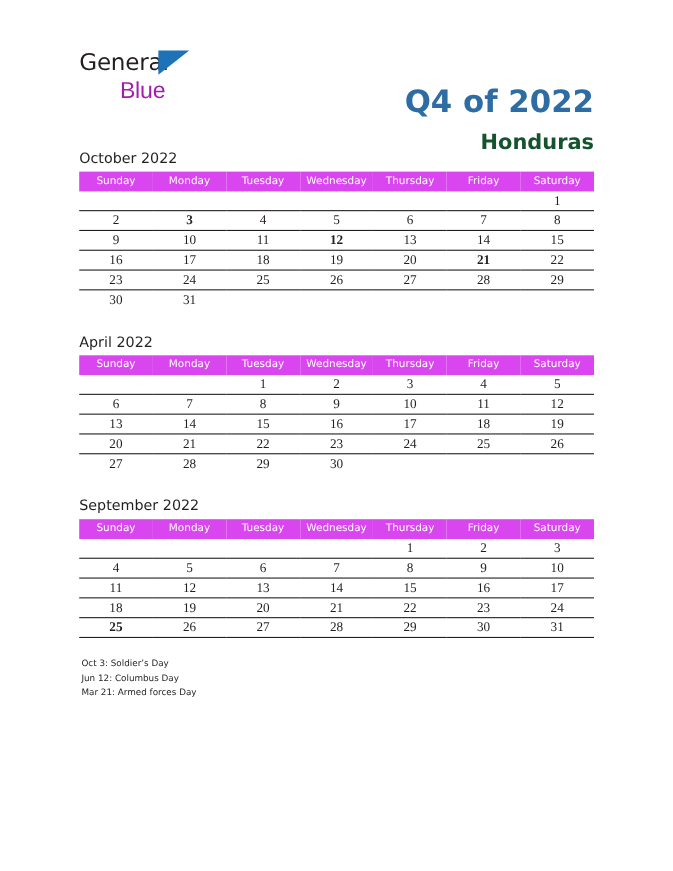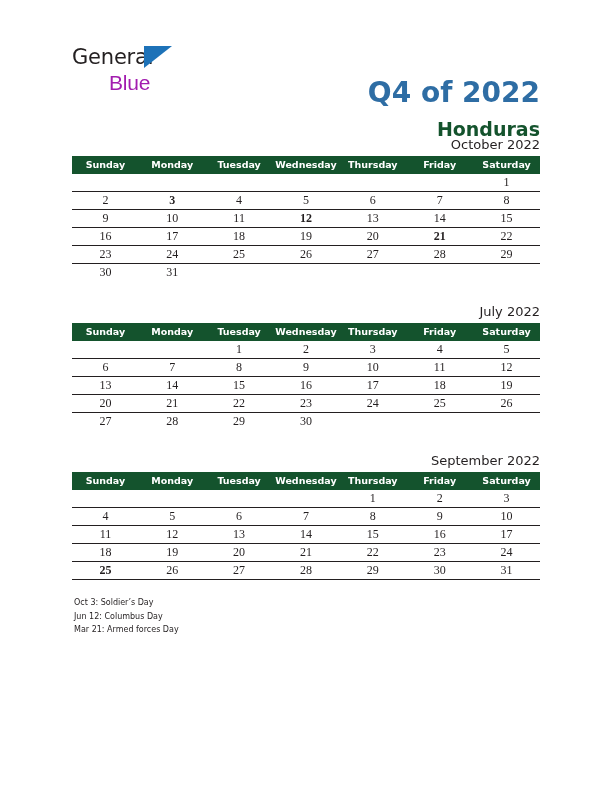--- a/index.html
+++ b/index.html
@@ -93,38 +93,38 @@
     position: absolute;
     left: 72px;
     top: 134px;
     width: 468px;
   }
   .month-block {
     width: 468px;
     margin-bottom: 20px;
   }
   .month-name {
-    text-align: right;
+    text-align: left;
     font-family: "DejaVu Sans", sans-serif;
     font-size: 13px;
     color: #231f20;
     line-height: 22px;
     height: 22px;
   }
   table.cal {
     width: 468px;
     border-collapse: collapse;
     table-layout: fixed;
   }
   table.cal th {
-    background: #14532d;
+    background: #d946ef;
     color: #ffffff;
     font-family: "DejaVu Sans", sans-serif;
     font-size: 9.5px;
-    font-weight: bold;
+    font-weight: normal;
     text-align: center;
     height: 18px;
     line-height: 18px;
     padding: 0;
     border: none;
   }
   table.cal td {
     font-family: "Liberation Serif", serif;
     font-size: 12px;
     color: #231f20;
@@ -253,21 +253,21 @@
             <td class="empty">&nbsp;</td>
             <td class="empty">&nbsp;</td>
             <td class="empty">&nbsp;</td>
             <td class="empty">&nbsp;</td>
             <td class="empty">&nbsp;</td>
           </tr>
         </tbody>
       </table>
     </div>
     <div class="month-block">
-      <div class="month-name">July 2022</div>
+      <div class="month-name">April 2022</div>
       <table class="cal">
         <thead>
           <tr>
             <th>Sunday</th>
             <th>Monday</th>
             <th>Tuesday</th>
             <th>Wednesday</th>
             <th>Thursday</th>
             <th>Friday</th>
             <th>Saturday</th>

